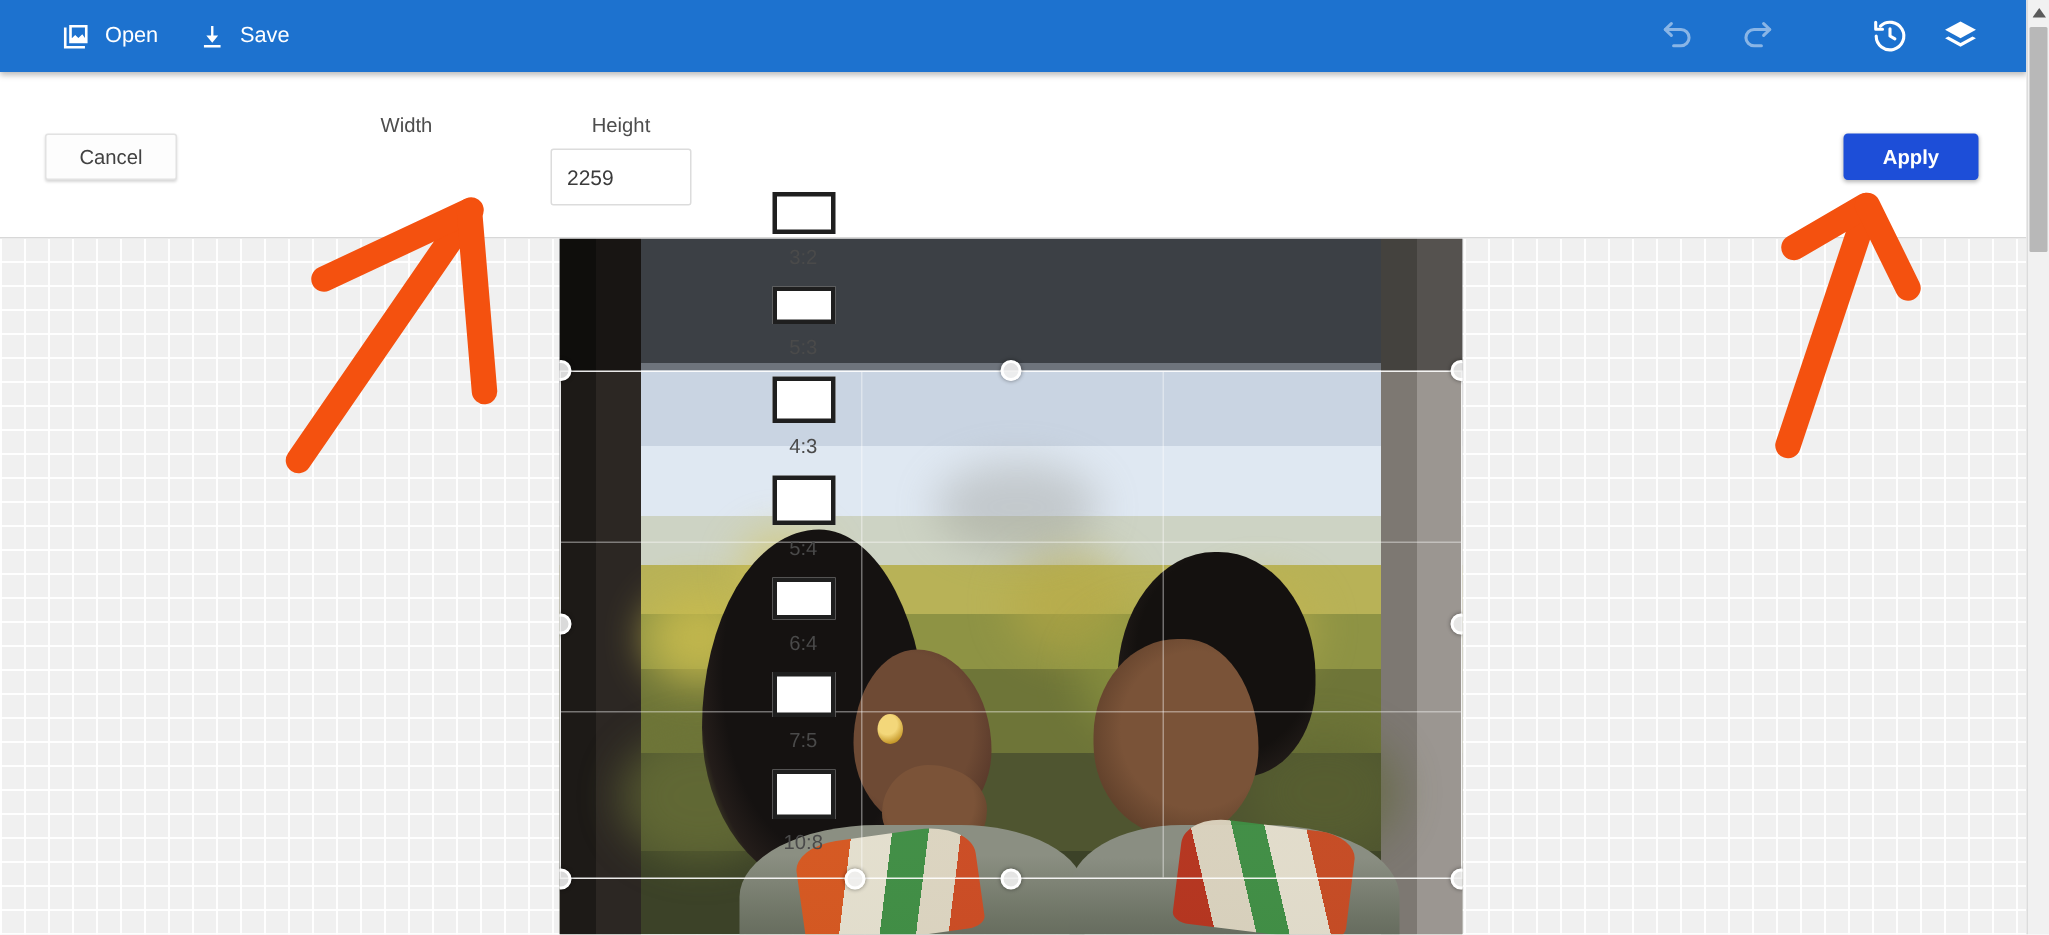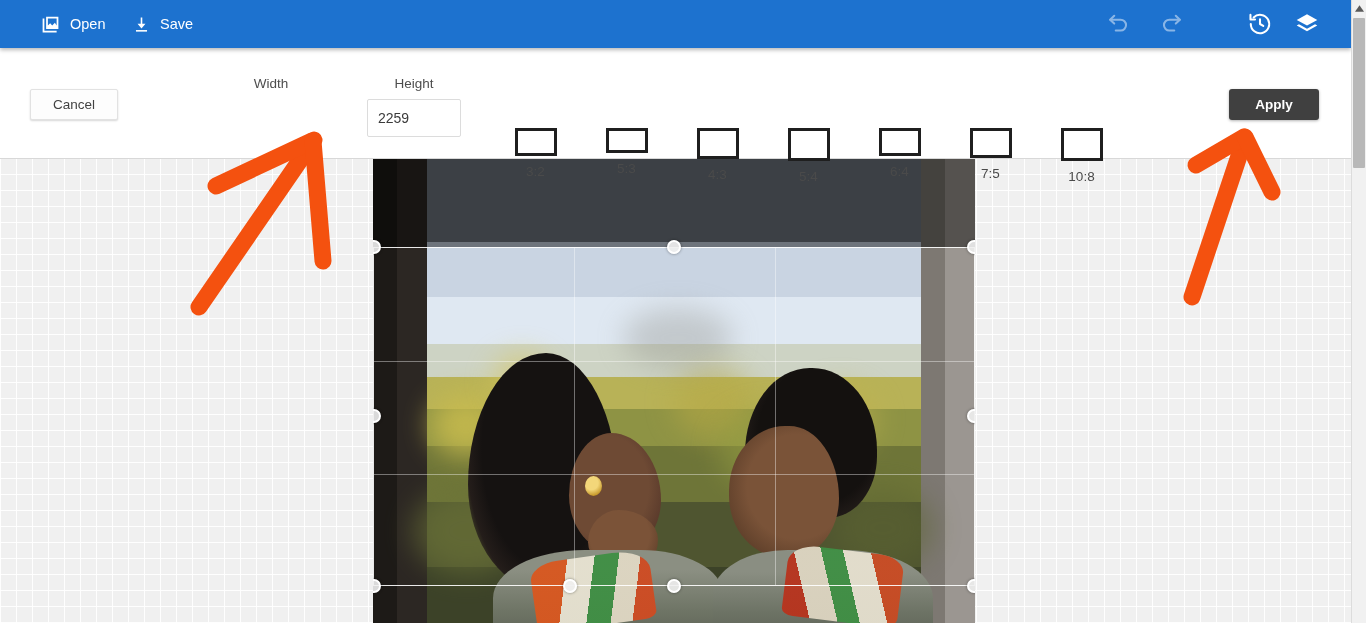--- a/index.html
+++ b/index.html
@@ -162,20 +162,21 @@
     outline: none;
   }
 
   
   #ratios {
     position: absolute;
     left: 496px;
     top: 80px;
     display: flex;
     gap: 12px;
+    flex-direction: column;
   }
   .ratio {
     width: 79px;
     display: flex;
     flex-direction: column;
     align-items: center;
     cursor: pointer;
     user-select: none;
   }
   .ratio .box {
@@ -190,21 +191,21 @@
   }
   .ratio.sel .box { border-color: #00897b; }
   .ratio.sel .rlbl { color: #00897b; }
 
   #btn-apply {
     position: absolute;
     left: 1229px;
     top: 41px;
     width: 90px;
     height: 31px;
-    background: #404040;
+    background: #1d4ed8;
     border: none;
     border-radius: 3px;
     box-shadow: 0 1px 3px rgba(0,0,0,.3);
     color: #ffffff;
     font-family: "Liberation Sans", sans-serif;
     font-size: 13.5px;
     font-weight: bold;
     cursor: pointer;
     padding: 0;
   }

